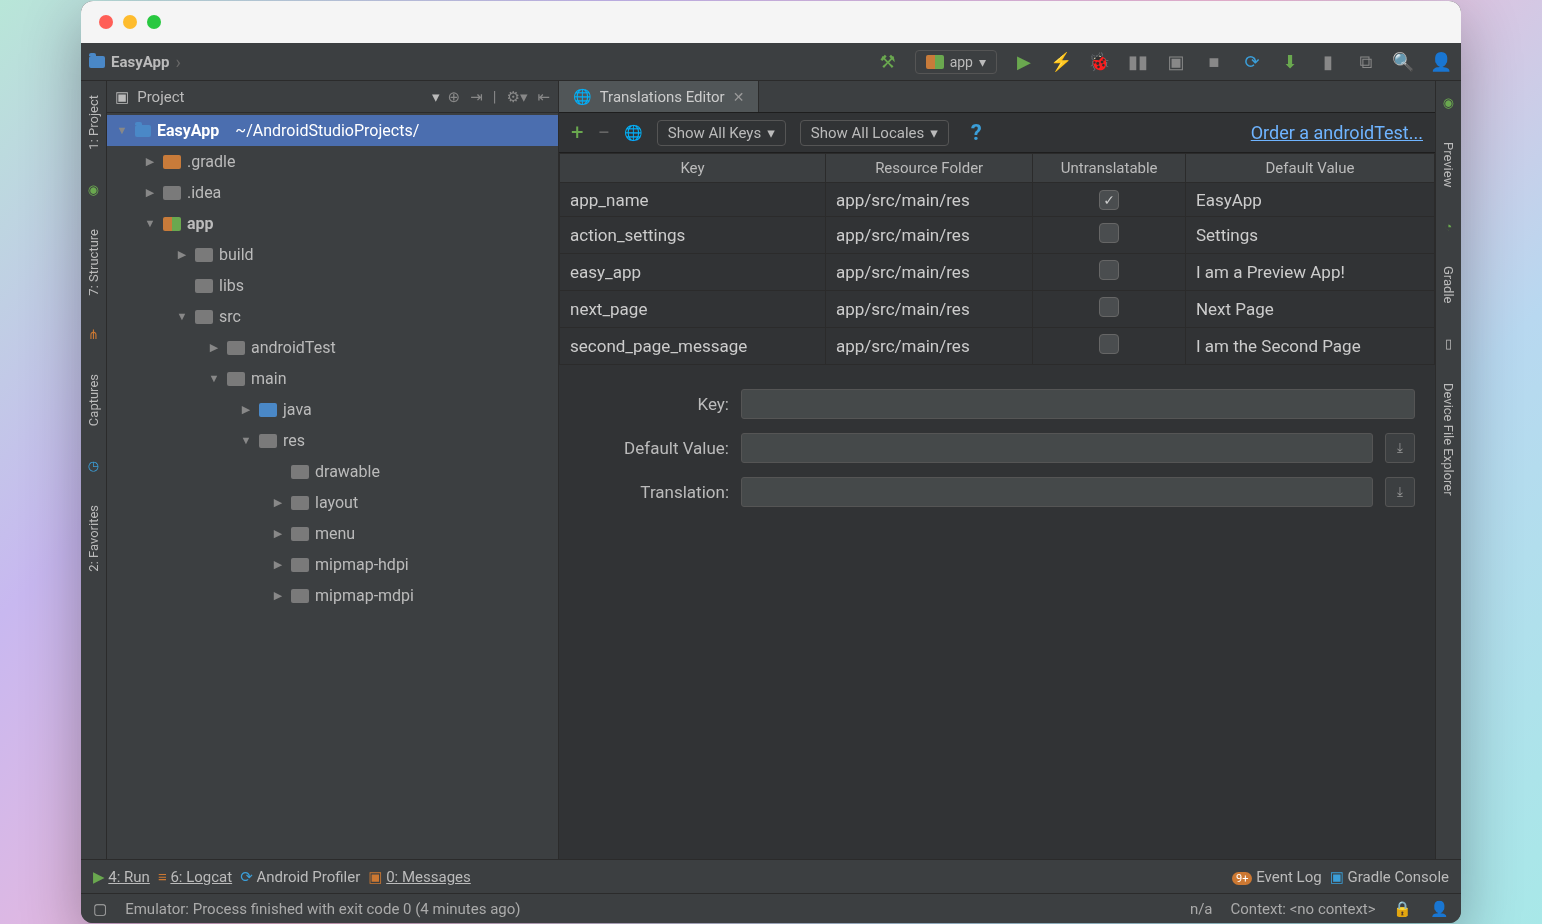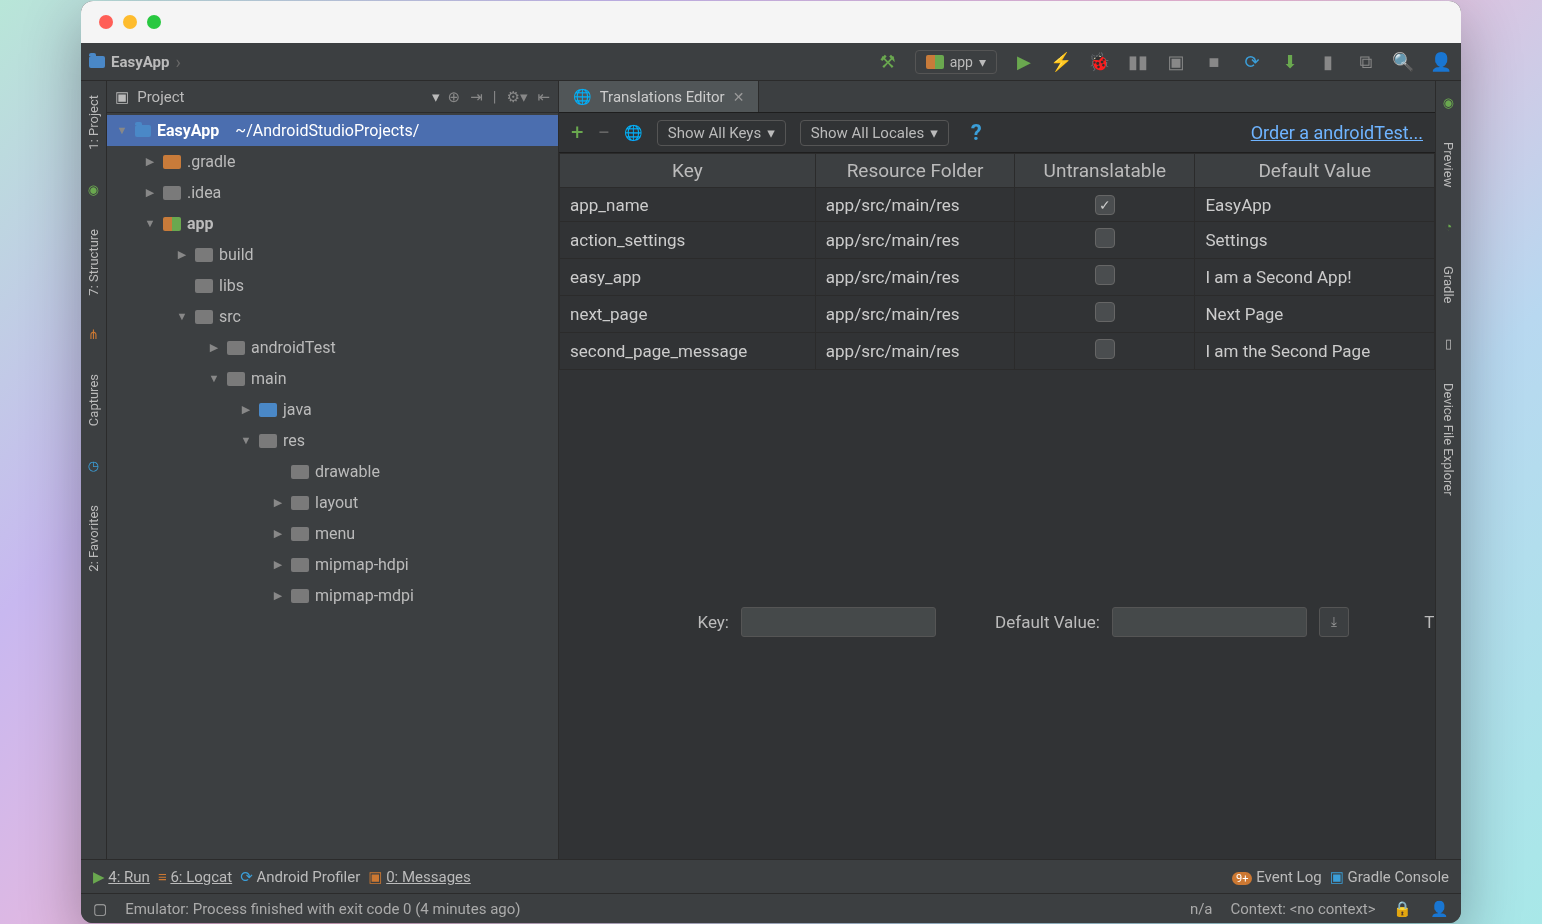--- a/index.html
+++ b/index.html
@@ -36,25 +36,25 @@
 .editor { flex: 1; background: #2b2b2b; display: flex; flex-direction: column; min-width: 0; }
 .tab-row { height: 32px; border-bottom: 1px solid #1e1e1e; display: flex; align-items: stretch; background: #3c3f41; }
 .tab { display: flex; align-items: center; gap: 8px; padding: 0 14px; background: #515658; color: #ccc; font-size: 15px; border-right: 1px solid #2b2b2b; }
 .tab .close { color: #999; cursor: pointer; font-size: 14px; }
 .editor-toolbar { height: 40px; border-bottom: 1px solid #1e1e1e; display: flex; align-items: center; padding: 0 12px; gap: 14px; color: #bbb; font-size: 15px; background: #313335; }
 .dropdown-btn { border: 1px solid #555; border-radius: 4px; padding: 3px 10px; display: flex; align-items: center; gap: 6px; cursor: pointer; }
 .help-icon { color: #3b9ed8; font-size: 22px; font-weight: bold; margin-left: 8px; }
 .order-link { margin-left: auto; color: #6fb4ff; text-decoration: underline; font-size: 18px; cursor: pointer; }
 .table-wrap { background: #313335; }
 table { width: 100%; border-collapse: collapse; color: #ccc; font-size: 17px; }
-th { background: #3c3f41; border: 1px solid #2b2b2b; padding: 5px 8px; font-weight: normal; font-size: 19px; color: #bbb; }
+th { background: #3c3f41; border: 1px solid #2b2b2b; padding: 5px 8px; font-weight: normal; font-size: 15px; color: #bbb; }
 td { border: 1px solid #2b2b2b; padding: 6px 10px; background: #313335; }
 td.center { text-align: center; }
 .checkbox { width: 20px; height: 20px; border: 1px solid #666; border-radius: 4px; background: #4a4d4f; display: inline-flex; align-items: center; justify-content: center; color: #ccc; font-size: 14px; }
-.detail-panel { flex: 1; padding: 24px 20px 10px; background: #313335; display: flex; flex-direction: row; gap: 14px; }
+.detail-panel { flex: 1; padding: 24px 20px 10px; background: #313335; display: flex; flex-direction: column; gap: 14px; }
 .detail-row { display: flex; align-items: center; gap: 12px; }
 .detail-row label { width: 150px; text-align: right; color: #bbb; font-size: 17px; }
 .detail-row input { flex: 1; background: #45494a; border: 1px solid #555; border-radius: 3px; height: 30px; color: #ccc; padding: 0 8px; }
 .edit-btn { width: 30px; height: 30px; border: 1px solid #555; border-radius: 3px; background: #3c3f41; color: #999; cursor: pointer; display: flex; align-items: center; justify-content: center; }
 .bottombar { height: 34px; background: #3c3f41; border-top: 1px solid #2b2b2b; display: flex; align-items: center; padding: 0 12px; gap: 8px; color: #bbb; font-size: 15px; }
 .bottombar .spacer { flex: 1; }
 .statusbar { height: 30px; background: #3c3f41; border-top: 1px solid #2b2b2b; display: flex; align-items: center; padding: 0 12px; gap: 18px; color: #aaa; font-size: 15px; }
 .statusbar .spacer { flex: 1; }
 .green { color: #6aa84f; }
 .underline-key { text-decoration: underline; }
@@ -254,21 +254,21 @@
               <tr>
                 <td>action_settings</td>
                 <td>app/src/main/res</td>
                 <td class="center"><span class="checkbox"></span></td>
                 <td>Settings</td>
               </tr>
               <tr>
                 <td>easy_app</td>
                 <td>app/src/main/res</td>
                 <td class="center"><span class="checkbox"></span></td>
-                <td>I am a Second App!</td>
+                <td>I am a Preview App!</td>
               </tr>
               <tr>
                 <td>next_page</td>
                 <td>app/src/main/res</td>
                 <td class="center"><span class="checkbox"></span></td>
                 <td>Next Page</td>
               </tr>
               <tr>
                 <td>second_page_message</td>
                 <td>app/src/main/res</td>

